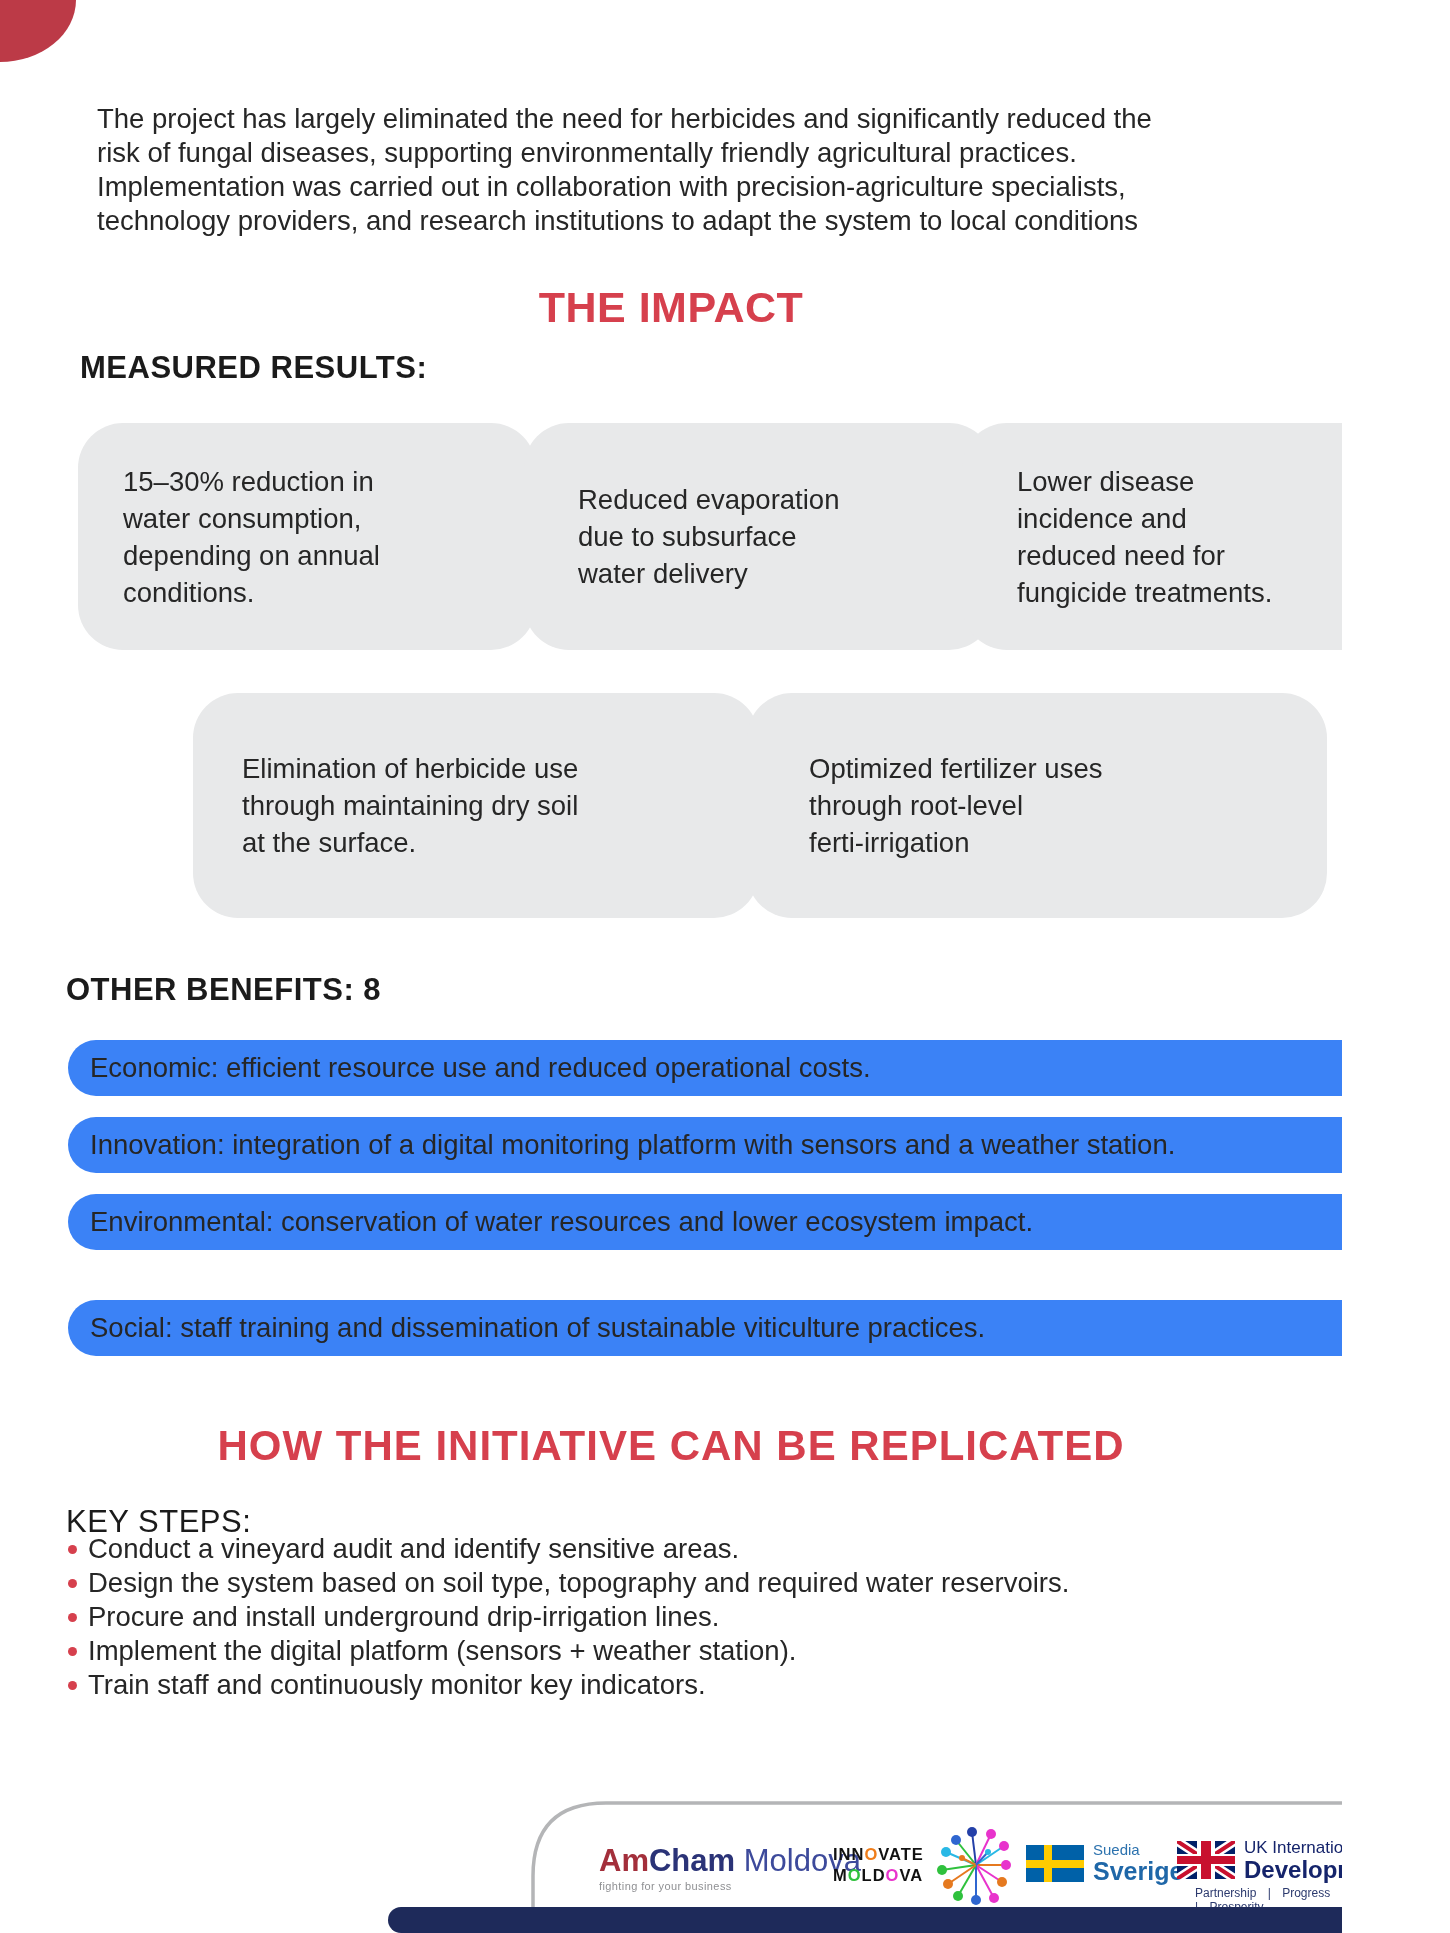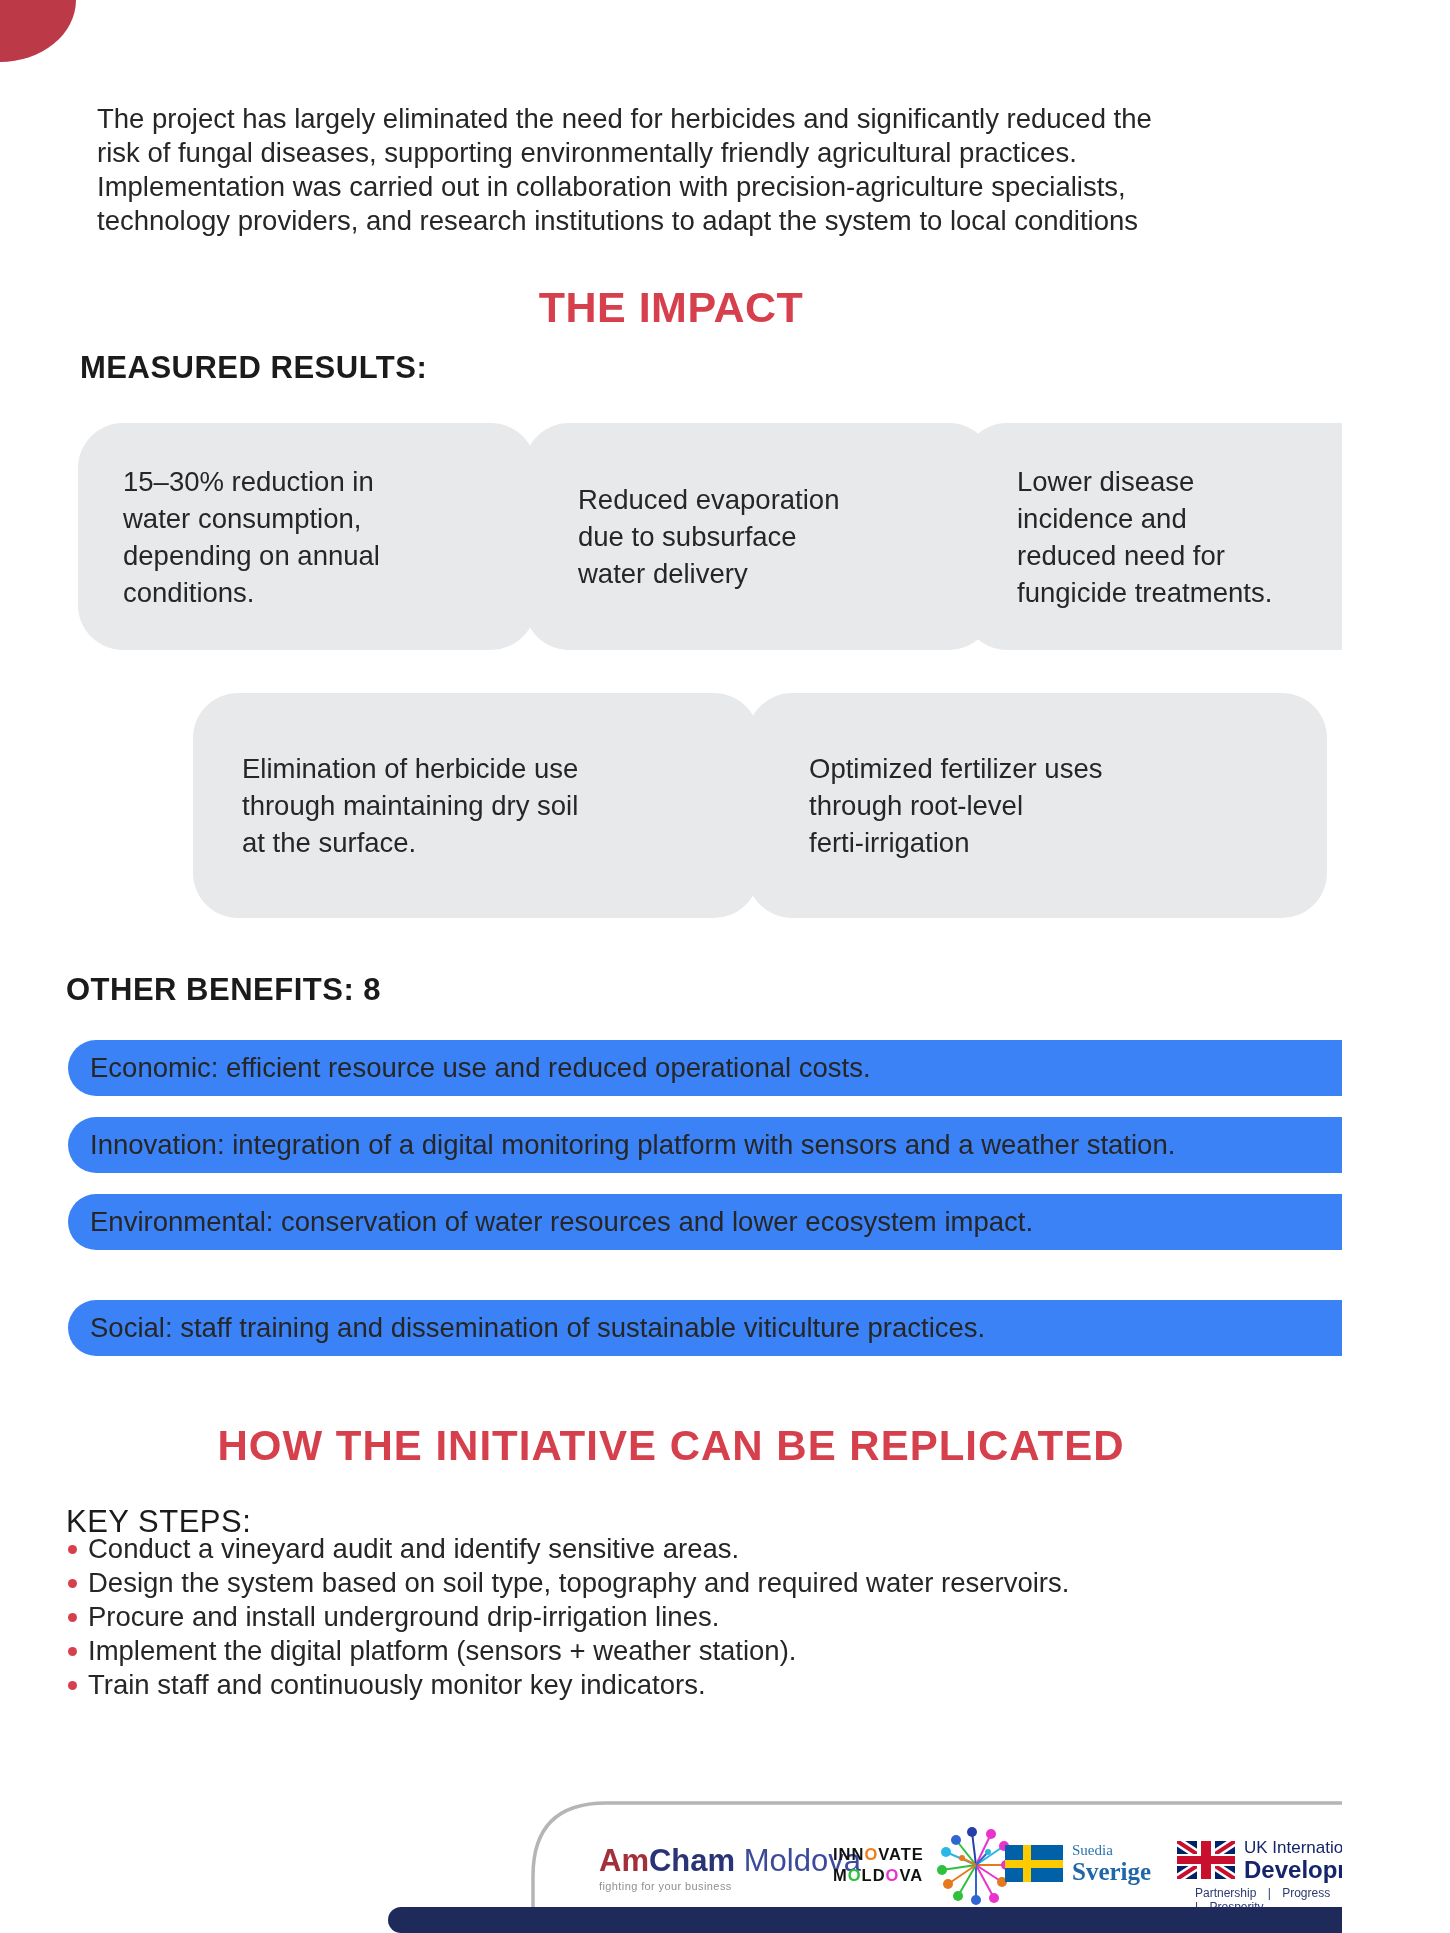--- a/index.html
+++ b/index.html
@@ -50,21 +50,21 @@
   .amcham-am{color:#a32f3b;font-weight:700;}
   .amcham-cham{color:#2b3377;font-weight:700;}
   .amcham-moldova{color:#3d4a9b;font-weight:400;}
   .amcham-tagline{font-size:11px;color:#8f9093;letter-spacing:0.4px;margin-top:3px;}
   .innovate{position:absolute;left:833px;top:1844px;font-size:16.5px;font-weight:700;
             letter-spacing:1px;line-height:21px;color:#111111;}
   .o-orange{color:#ef7d1a;}
   .o-green{color:#2fc13d;}
   .o-magenta{color:#e833cc;}
   .neticon{position:absolute;left:936px;top:1820px;}
-  .sweden{position:absolute;left:1005px;top:1842px;display:flex;align-items:center;font-family:Liberation Serif, serif;}
+  .sweden{position:absolute;left:1026px;top:1842px;display:flex;align-items:center;}
   .sweden-text{margin-left:9px;}
   .sweden-top{font-size:15px;color:#2c72ae;font-weight:500;line-height:16px;}
   .sweden-bottom{font-size:25px;color:#1f67a8;font-weight:700;line-height:27px;}
   .uk{position:absolute;left:1177px;top:1838px;display:flex;align-items:center;}
   .uk-text{margin-left:9px;}
   .uk-line1{font-size:17px;font-weight:400;color:#15246b;line-height:19px;}
   .uk-line2{font-size:24px;font-weight:700;color:#15246b;line-height:25px;}
   .uk-tagline{position:absolute;left:1195px;top:1886px;font-size:12px;color:#2c3a6e;word-spacing:8px;}
 </style>
 </head>

